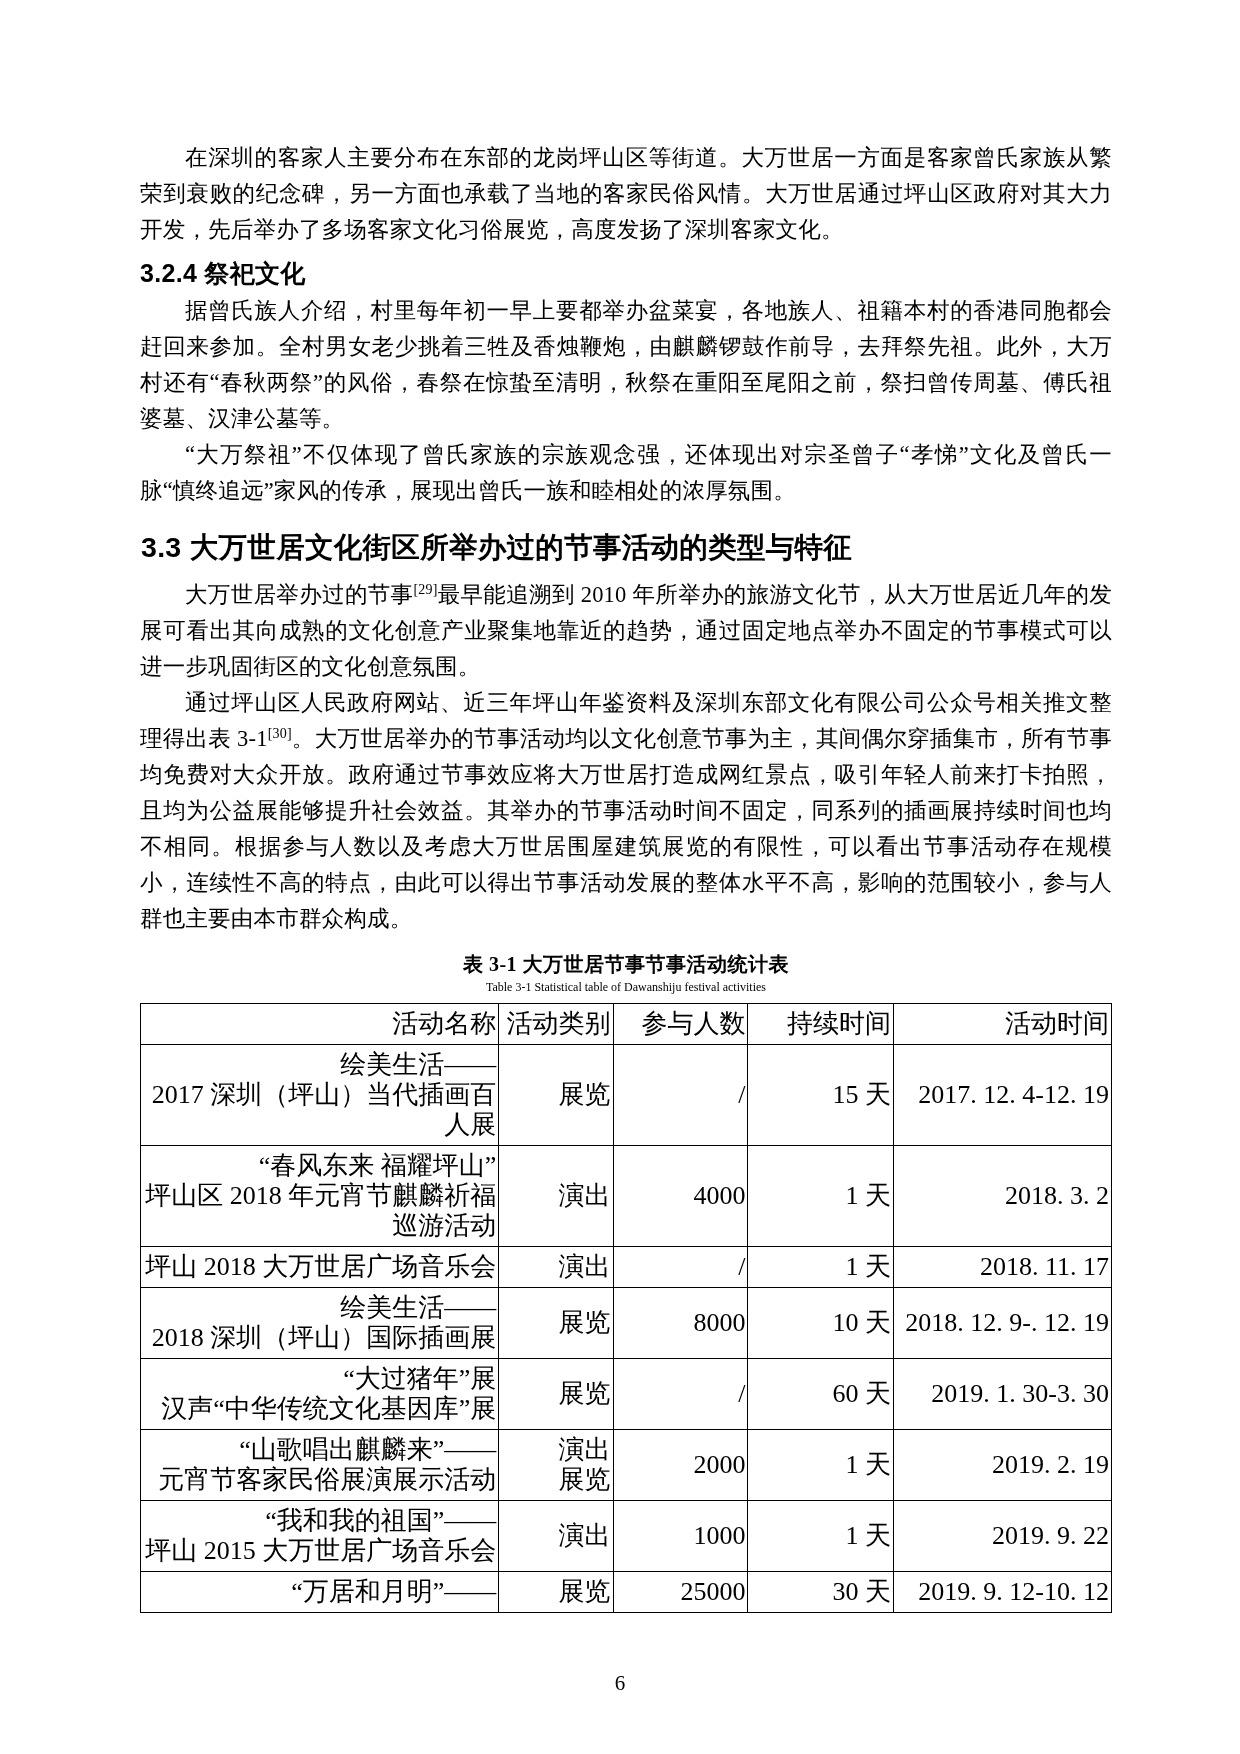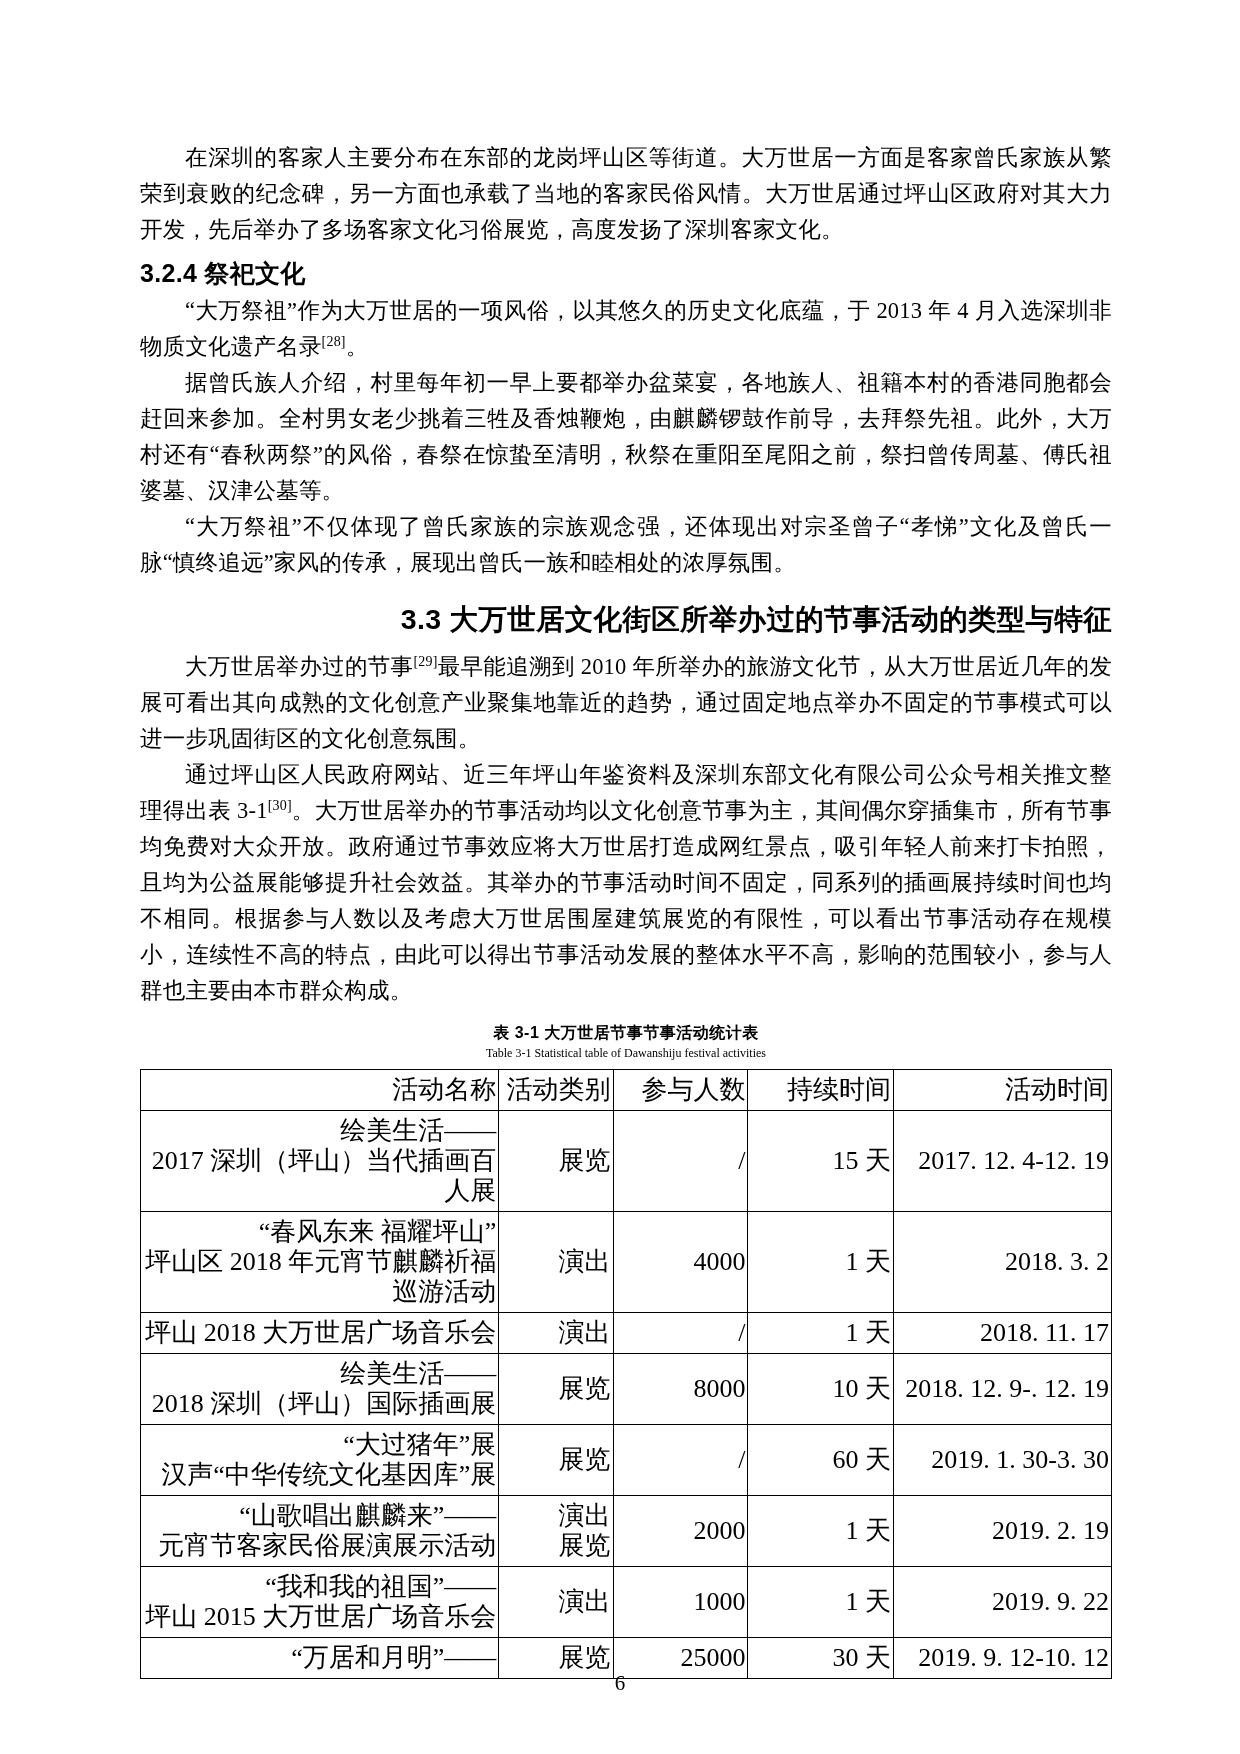--- a/index.html
+++ b/index.html
@@ -31,38 +31,37 @@
   }
   .heading-3 {
     margin: 6px 0 1px 0;
     font-size: 25px;
     font-weight: bold;
     line-height: 38px;
     font-family: "Liberation Sans", sans-serif;
     letter-spacing: 0.3px;
   }
   .heading-2 {
-    margin: 16px 0 8px 16px;
+    margin: 16px 0 8px 1px;
     font-size: 28.5px;
     font-weight: bold;
     line-height: 44px;
     font-family: "Liberation Sans", sans-serif;
     letter-spacing: 0.3px;
-    text-align: right;
   }
   sup.ref {
     font-size: 14px;
     vertical-align: super;
     line-height: 0;
   }
   .table-title-cn {
     text-align: center;
-    font-size: 16px;
+    font-size: 20px;
     font-weight: bold;
-    font-family: Liberation Sans, sans-serif;
+    font-family: Liberation Serif, serif;
     margin: 14px 0 2px 0;
     letter-spacing: 0.5px;
   }
   .table-title-en {
     text-align: center;
     font-size: 12px;
     margin: 0 0 8px 0;
     font-family: "Liberation Serif", serif;
   }
   table.data-table {
@@ -102,21 +101,20 @@
 </style>
 </head>
 <body>
 
 <div class="page">
 
   <p class="body-par">在深圳的客家人主要分布在东部的龙岗坪山区等街道。大万世居一方面是客家曾氏家族从繁荣到衰败的纪念碑，另一方面也承载了当地的客家民俗风情。大万世居通过坪山区政府对其大力开发，先后举办了多场客家文化习俗展览，高度发扬了深圳客家文化。</p>
 
   <h3 class="heading-3">3.2.4 祭祀文化</h3>
 
-  <p class="body-par"><span>“大万祭祖”作为大万世居的一项风俗，以其悠久的历史文化底蕴，于 2013 年 4 月入选深圳非物质文化遗产名录</span><sup class="ref">[28]</sup><span>。</span></p>
 
   <p class="body-par">据曾氏族人介绍，村里每年初一早上要都举办盆菜宴，各地族人、祖籍本村的香港同胞都会赶回来参加。全村男女老少挑着三牲及香烛鞭炮，由麒麟锣鼓作前导，去拜祭先祖。此外，大万村还有“春秋两祭”的风俗，春祭在惊蛰至清明，秋祭在重阳至尾阳之前，祭扫曾传周墓、傅氏祖婆墓、汉津公墓等。</p>
 
   <p class="body-par">“大万祭祖”不仅体现了曾氏家族的宗族观念强，还体现出对宗圣曾子“孝悌”文化及曾氏一脉“慎终追远”家风的传承，展现出曾氏一族和睦相处的浓厚氛围。</p>
 
   <h2 class="heading-2">3.3 大万世居文化街区所举办过的节事活动的类型与特征</h2>
 
   <p class="body-par"><span>大万世居举办过的节事</span><sup class="ref">[29]</sup><span>最早能追溯到 2010 年所举办的旅游文化节，从大万世居近几年的发展可看出其向成熟的文化创意产业聚集地靠近的趋势，通过固定地点举办不固定的节事模式可以进一步巩固街区的文化创意氛围。</span></p>
 
   <p class="body-par"><span>通过坪山区人民政府网站、近三年坪山年鉴资料及深圳东部文化有限公司公众号相关推文整理得出表 3-1</span><sup class="ref">[30]</sup><span>。大万世居举办的节事活动均以文化创意节事为主，其间偶尔穿插集市，所有节事均免费对大众开放。政府通过节事效应将大万世居打造成网红景点，吸引年轻人前来打卡拍照，且均为公益展能够提升社会效益。其举办的节事活动时间不固定，同系列的插画展持续时间也均不相同。根据参与人数以及考虑大万世居围屋建筑展览的有限性，可以看出节事活动存在规模小，连续性不高的特点，由此可以得出节事活动发展的整体水平不高，影响的范围较小，参与人群也主要由本市群众构成。</span></p>

